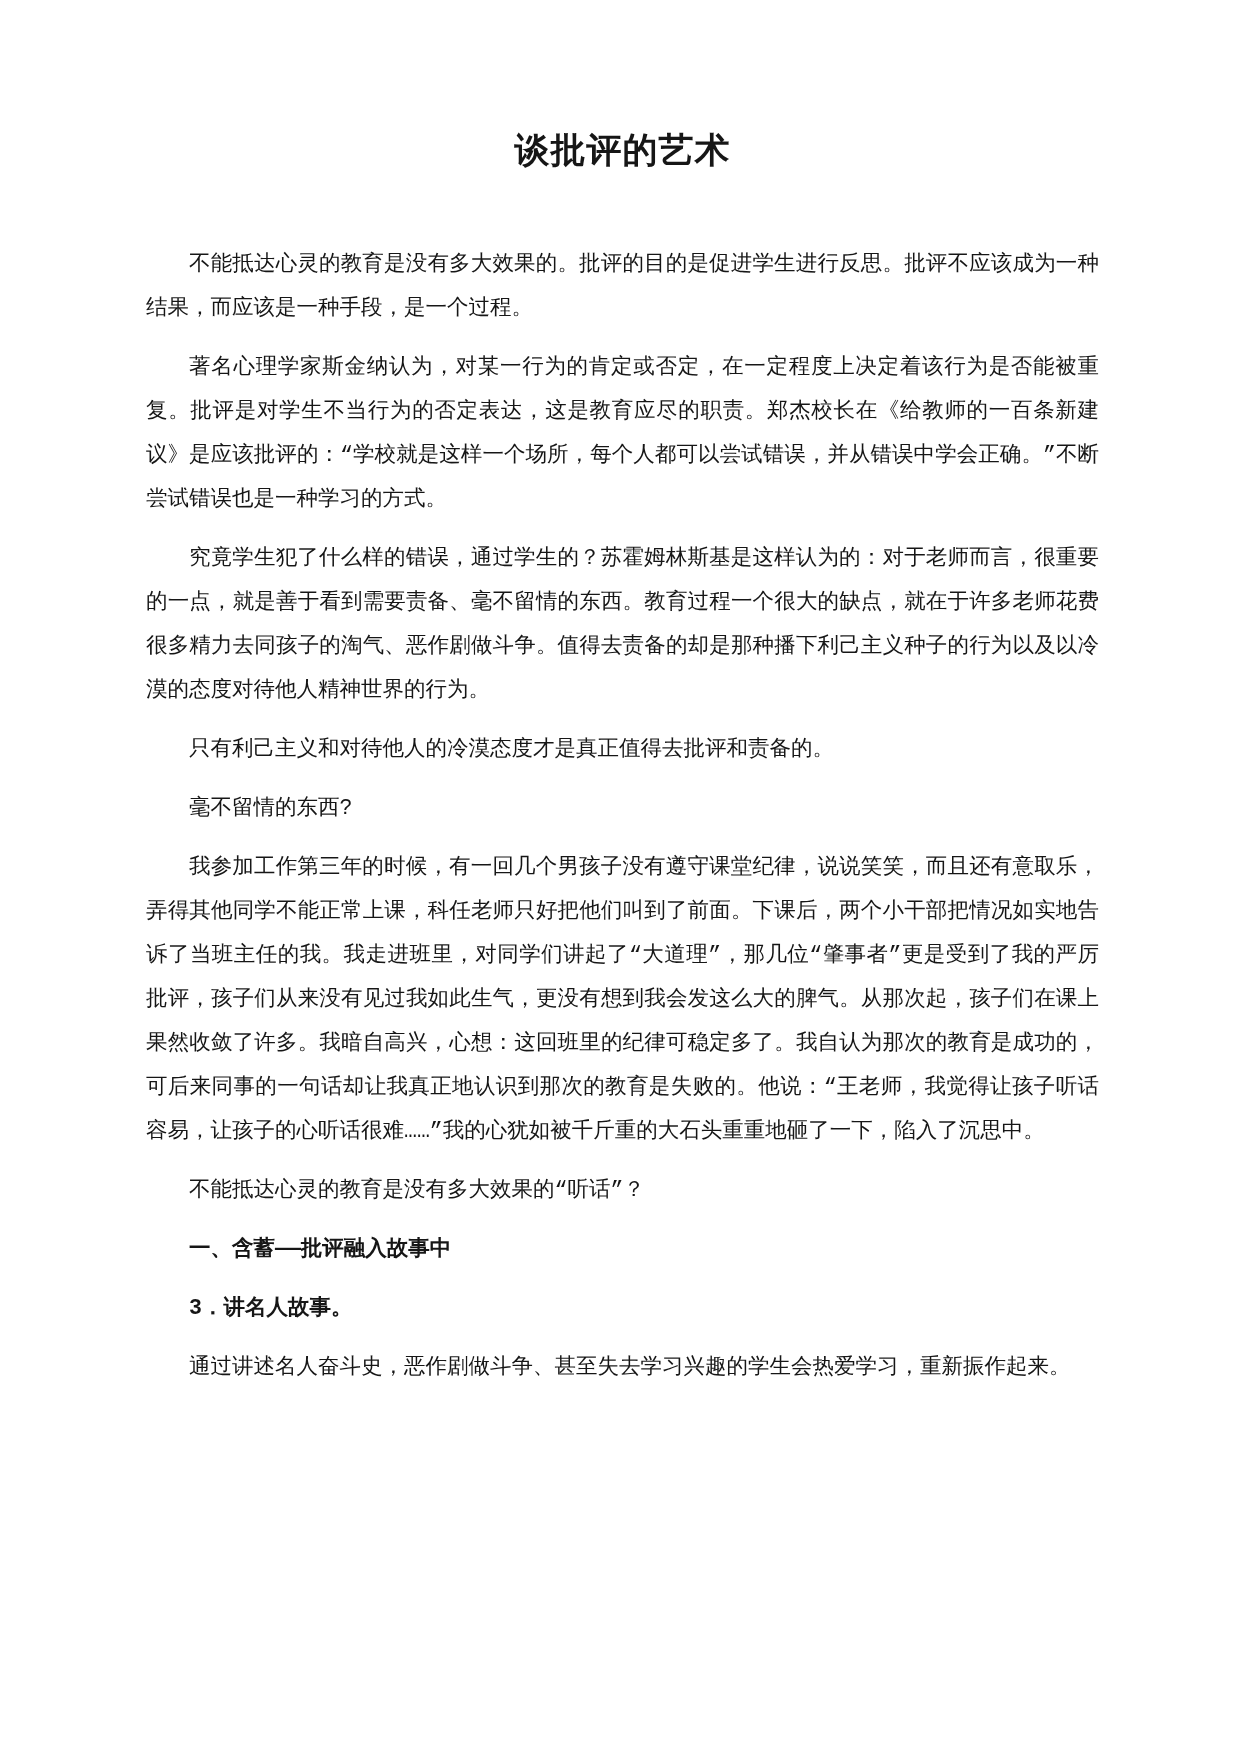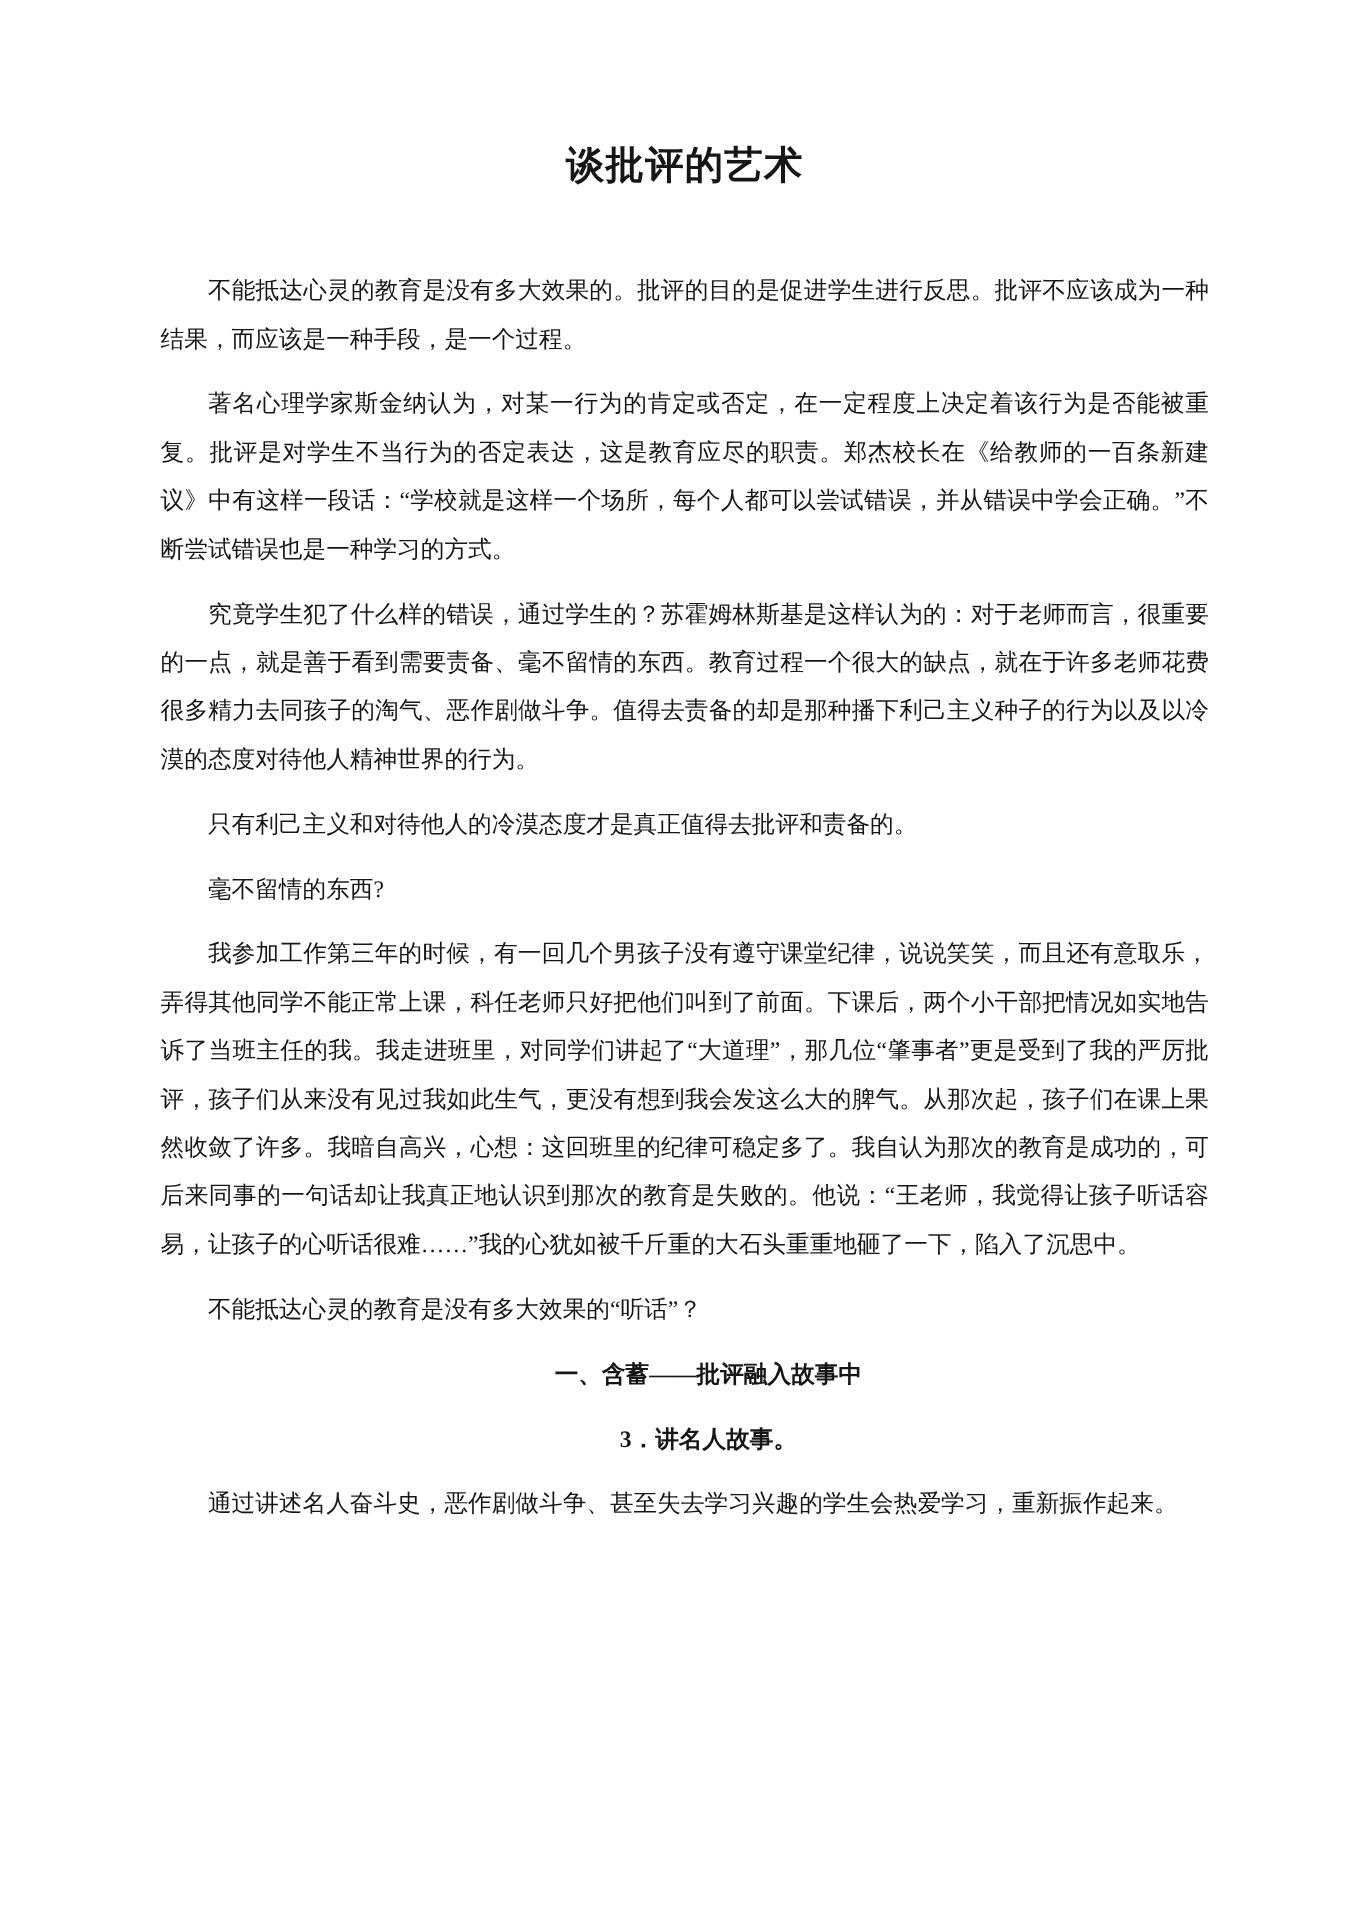--- a/index.html
+++ b/index.html
@@ -27,35 +27,36 @@
     margin: 0 0 68px 0;
     letter-spacing: 1px;
   }
   .para {
     font-size: 21.5px;
     line-height: 44px;
     margin: 0 0 15px 0;
     text-indent: 2em;
     text-align: justify;
     word-break: break-all;
+    font-family: Liberation Mono, monospace;
   }
   .para.heading,
   .para.subheading {
     font-weight: 700;
-    text-align: center;
+    text-align: left;
   }
 </style>
 </head>
 <body>
 
 <div class="page">
   <h1 class="doc-title">谈批评的艺术</h1>
   <div class="doc-body">
       <p class="para body">不能抵达心灵的教育是没有多大效果的。批评的目的是促进学生进行反思。批评不应该成为一种结果，而应该是一种手段，是一个过程。</p>
-      <p class="para body">著名心理学家斯金纳认为，对某一行为的肯定或否定，在一定程度上决定着该行为是否能被重复。批评是对学生不当行为的否定表达，这是教育应尽的职责。郑杰校长在《给教师的一百条新建议》中有这样一段话：“学校就是这样一个场所，每个人都可以尝试错误，并从错误中学会正确。”不断尝试错误也是一种学习的方式。</p>
+      <p class="para body">著名心理学家斯金纳认为，对某一行为的肯定或否定，在一定程度上决定着该行为是否能被重复。批评是对学生不当行为的否定表达，这是教育应尽的职责。郑杰校长在《给教师的一百条新建议》是应该批评的：“学校就是这样一个场所，每个人都可以尝试错误，并从错误中学会正确。”不断尝试错误也是一种学习的方式。</p>
       <p class="para body">究竟学生犯了什么样的错误，通过学生的？苏霍姆林斯基是这样认为的：对于老师而言，很重要的一点，就是善于看到需要责备、毫不留情的东西。教育过程一个很大的缺点，就在于许多老师花费很多精力去同孩子的淘气、恶作剧做斗争。值得去责备的却是那种播下利己主义种子的行为以及以冷漠的态度对待他人精神世界的行为。</p>
       <p class="para body">只有利己主义和对待他人的冷漠态度才是真正值得去批评和责备的。</p>
       <p class="para body">毫不留情的东西?</p>
       <p class="para body">我参加工作第三年的时候，有一回几个男孩子没有遵守课堂纪律，说说笑笑，而且还有意取乐，弄得其他同学不能正常上课，科任老师只好把他们叫到了前面。下课后，两个小干部把情况如实地告诉了当班主任的我。我走进班里，对同学们讲起了“大道理”，那几位“肇事者”更是受到了我的严厉批评，孩子们从来没有见过我如此生气，更没有想到我会发这么大的脾气。从那次起，孩子们在课上果然收敛了许多。我暗自高兴，心想：这回班里的纪律可稳定多了。我自认为那次的教育是成功的，可后来同事的一句话却让我真正地认识到那次的教育是失败的。他说：“王老师，我觉得让孩子听话容易，让孩子的心听话很难……”我的心犹如被千斤重的大石头重重地砸了一下，陷入了沉思中。</p>
       <p class="para body">不能抵达心灵的教育是没有多大效果的“听话”？</p>
       <p class="para heading">一、含蓄——批评融入故事中</p>
       <p class="para subheading">3．讲名人故事。</p>
       <p class="para body">通过讲述名人奋斗史，恶作剧做斗争、甚至失去学习兴趣的学生会热爱学习，重新振作起来。</p>
     </div>
 </div>

